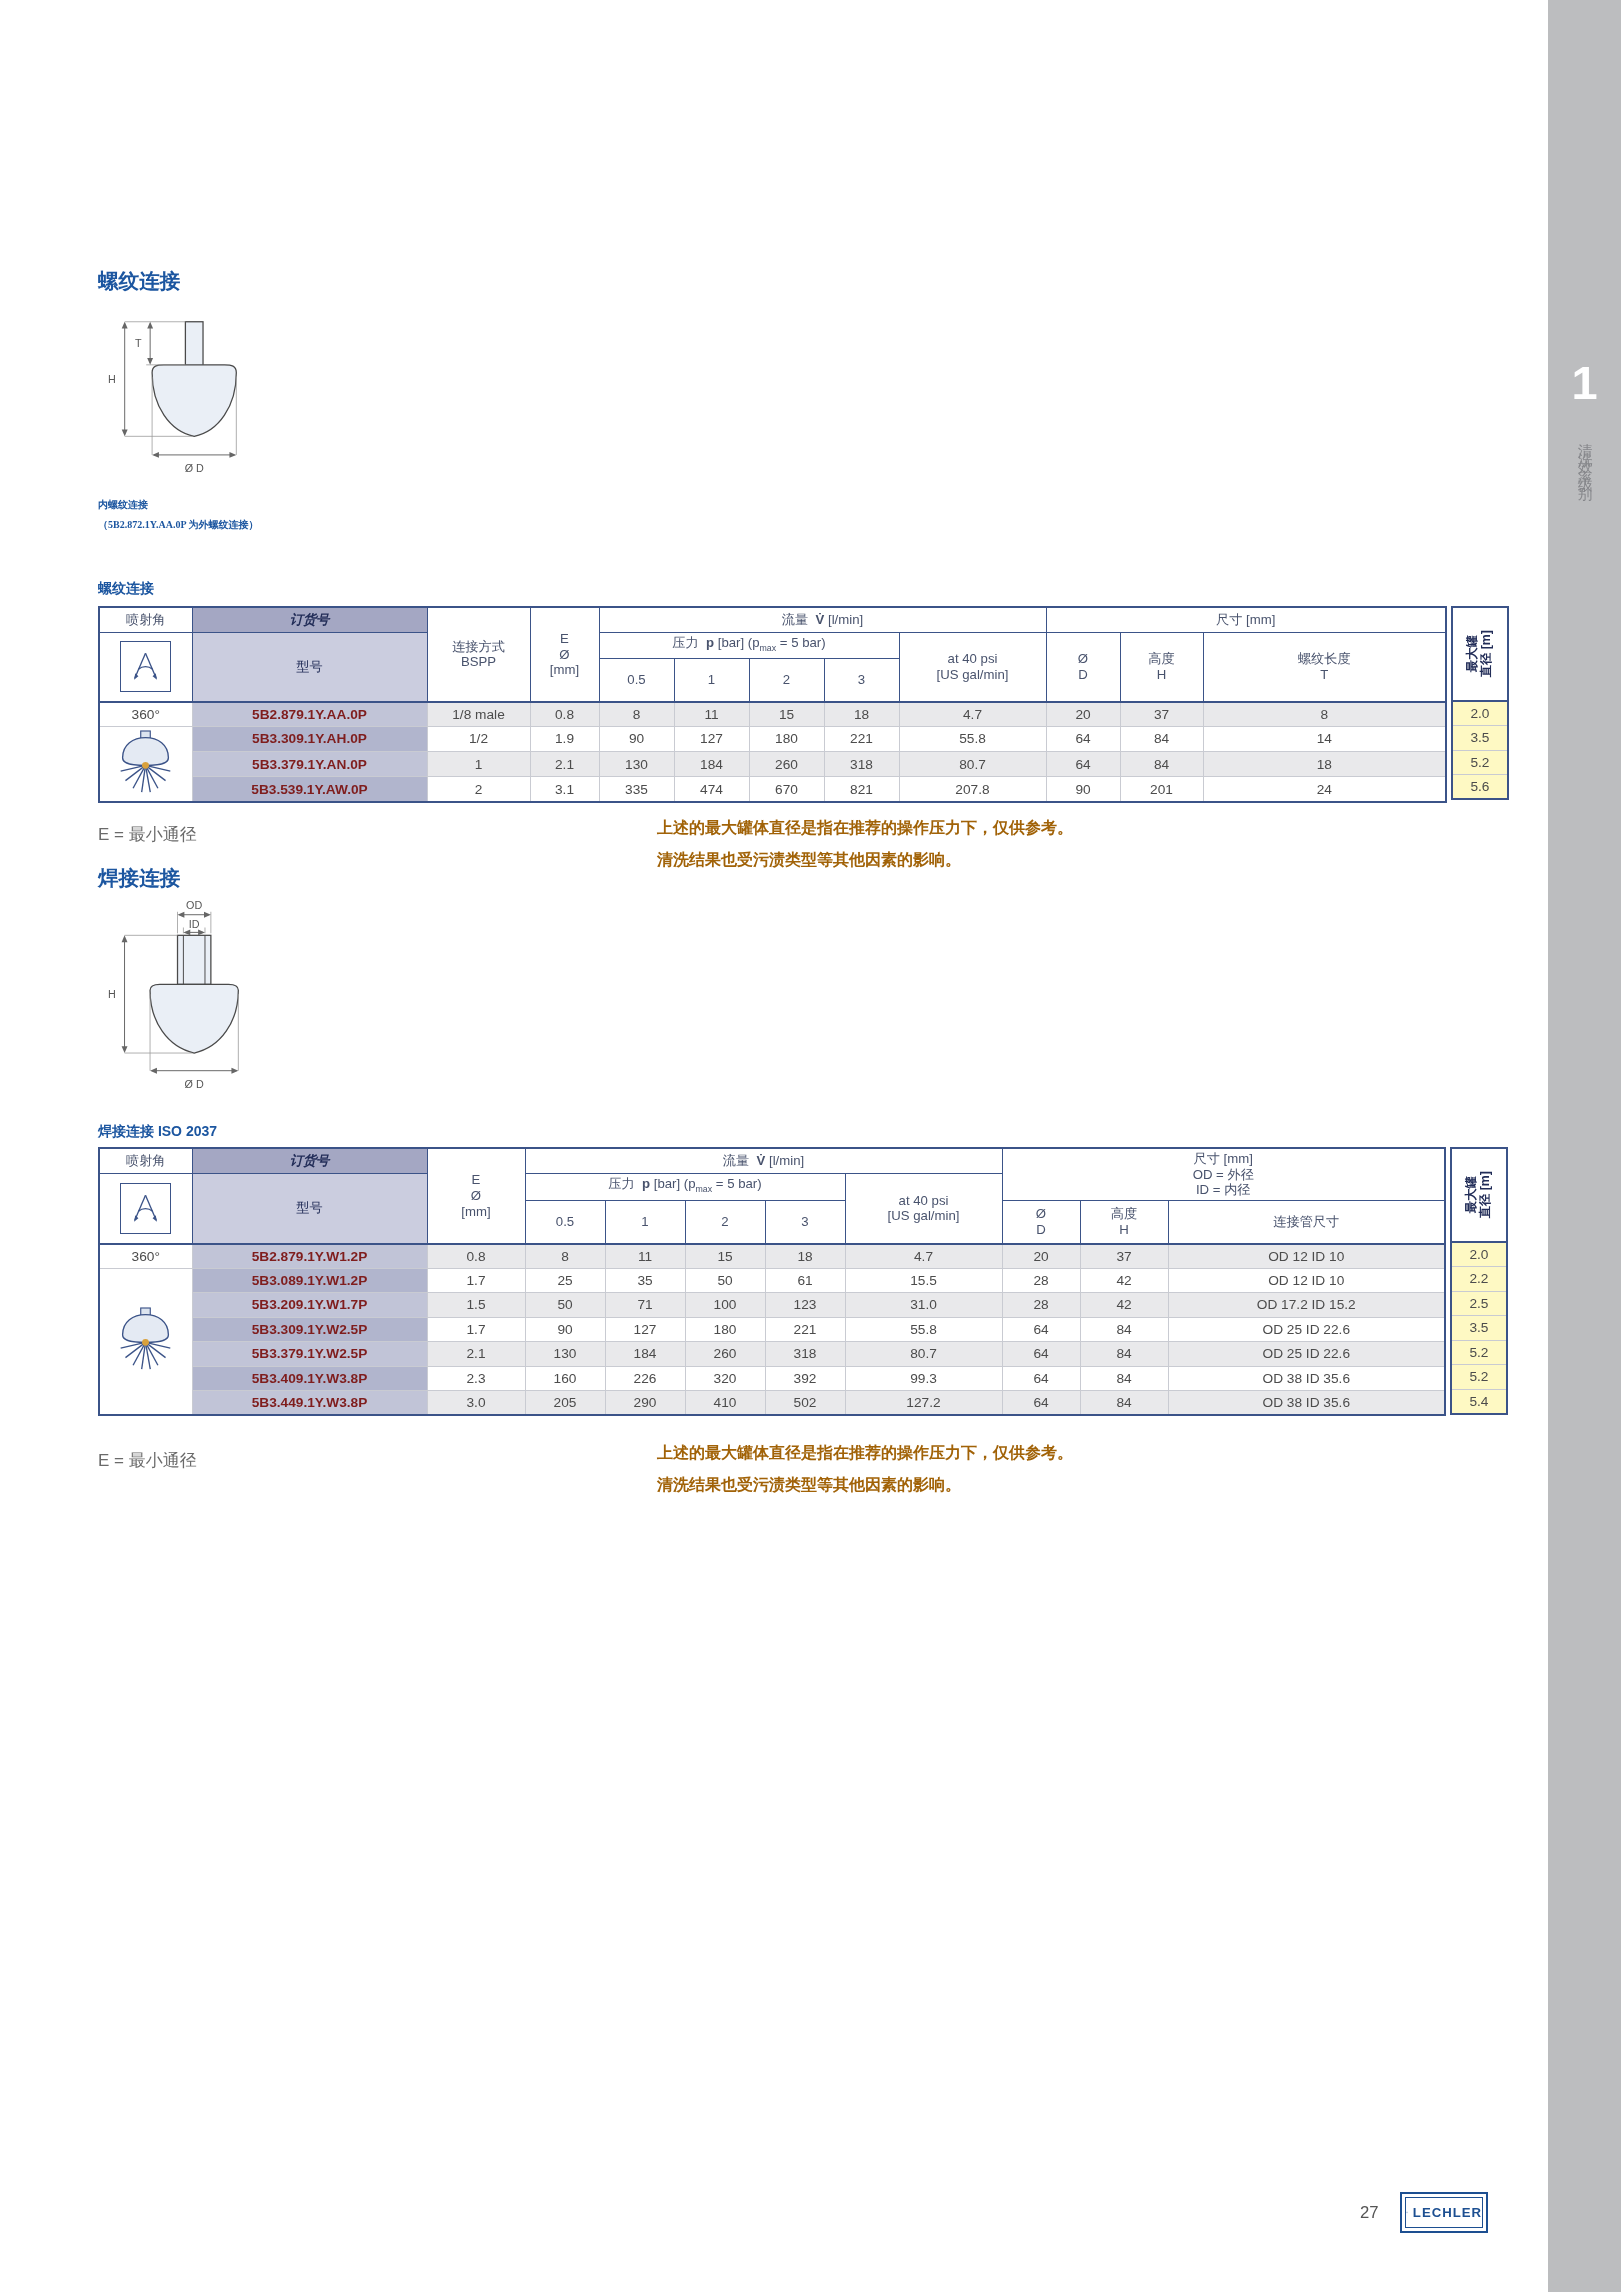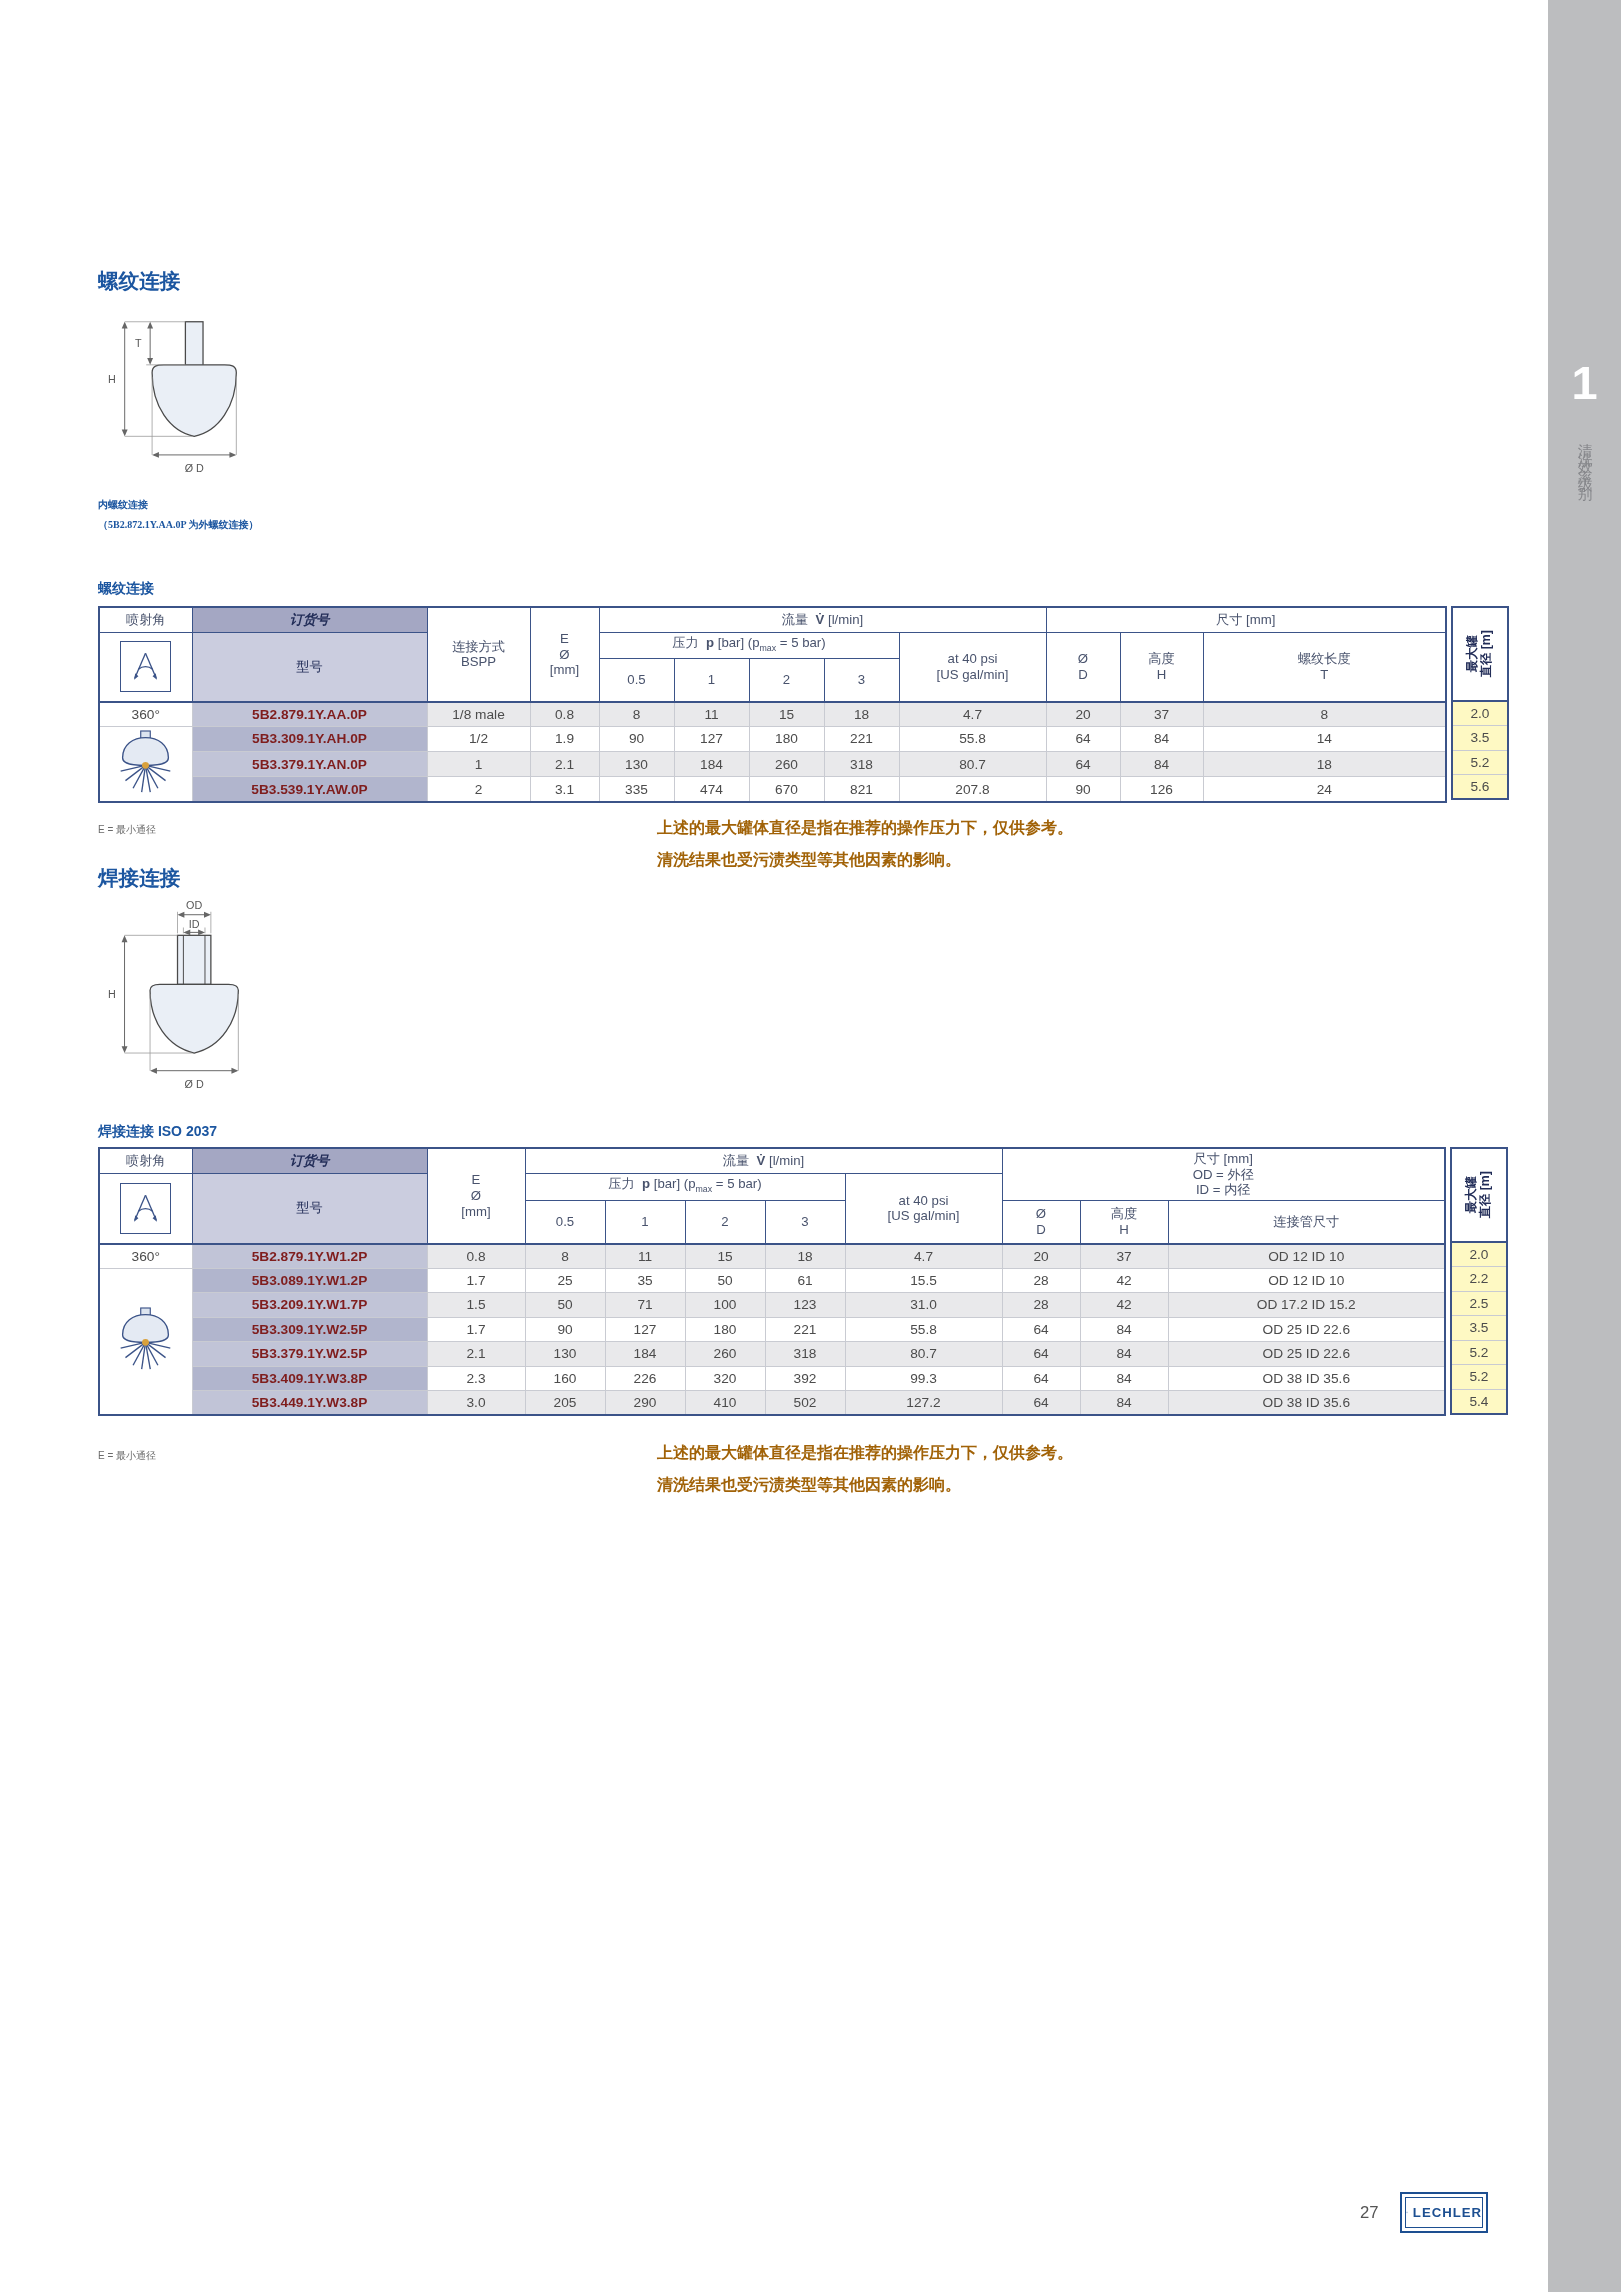--- a/index.html
+++ b/index.html
@@ -49,21 +49,21 @@
                display:flex; align-items:center; justify-content:center; background:#fff; }
 
   table.tank { border-collapse:collapse; table-layout:fixed; border:2px solid #3b5388; background:#fff; }
   .tank th { height:94px; width:56px; border-bottom:2px solid #3b5388; background:#fff; padding:0; }
   .tank td { height:24.5px; text-align:center; font-size:13.7px; color:#4c4c4c;
              border-top:1px solid #c9cbd2; background:#fef9c3; }
   .rot-wrap { height:92px; display:flex; align-items:center; justify-content:center; overflow:visible; }
   .rot { transform:rotate(-90deg); font-weight:bold; color:#222d58; font-size:12.3px;
          line-height:13.7px; white-space:nowrap; text-align:center; }
 
-  .e-note { position:absolute; left:98px; font-size:10px; color:#6a6a6a; }
+  .e-note { position:absolute; left:98px; font-size:17px; color:#6a6a6a; }
   .right-note { position:absolute; left:657px; width:853px; font-size:16px;
                 font-weight:bold; color:#a16207; line-height:32px; }
 
   .page-num { position:absolute; left:1360px; top:2203px; font-size:16.7px; color:#555; }
   .logo { position:absolute; left:1400px; top:2192px; width:88px; height:41px;
           border:2px solid #1d4f91; background:#fff; padding:2.9px; }
   .logo-inner { width:100%; height:100%; border:1.5px solid #1d4f91;
                 display:flex; align-items:center; justify-content:center; gap:4.9px; }
   .logo-text { color:#1d4f91; font-weight:bold; font-size:13.2px; letter-spacing:1px; }
 </style>
@@ -257,21 +257,21 @@
         <tr>
           <td class="model">5B3.539.1Y.AW.0P</td>
           <td>2</td>
           <td>3.1</td>
           <td>335</td>
           <td>474</td>
           <td>670</td>
           <td>821</td>
           <td>207.8</td>
           <td>90</td>
-          <td>126</td>
+          <td>201</td>
           <td>24</td>
         </tr>
       </tbody>
     </table>
     <table class="tank">
       <thead>
         <tr>
             <th>
           <div class="rot-wrap">
                 <div class="rot">

